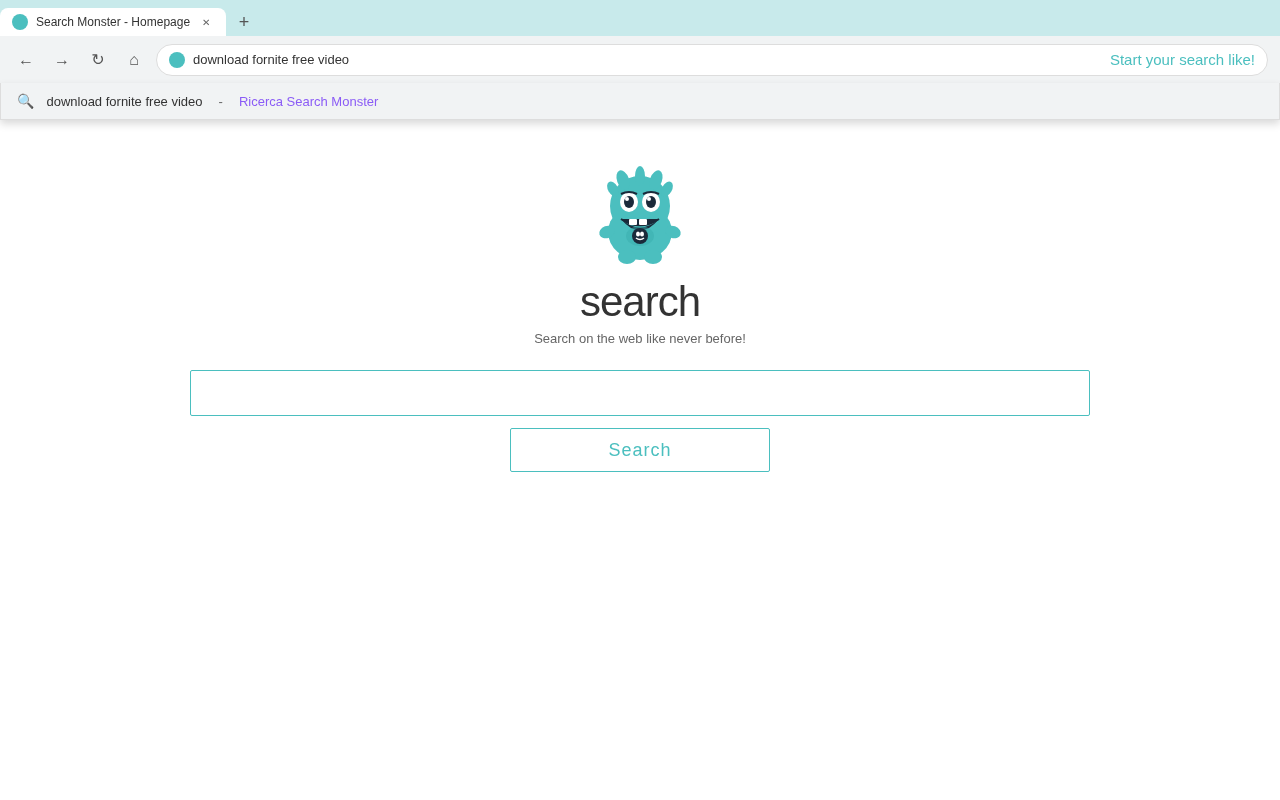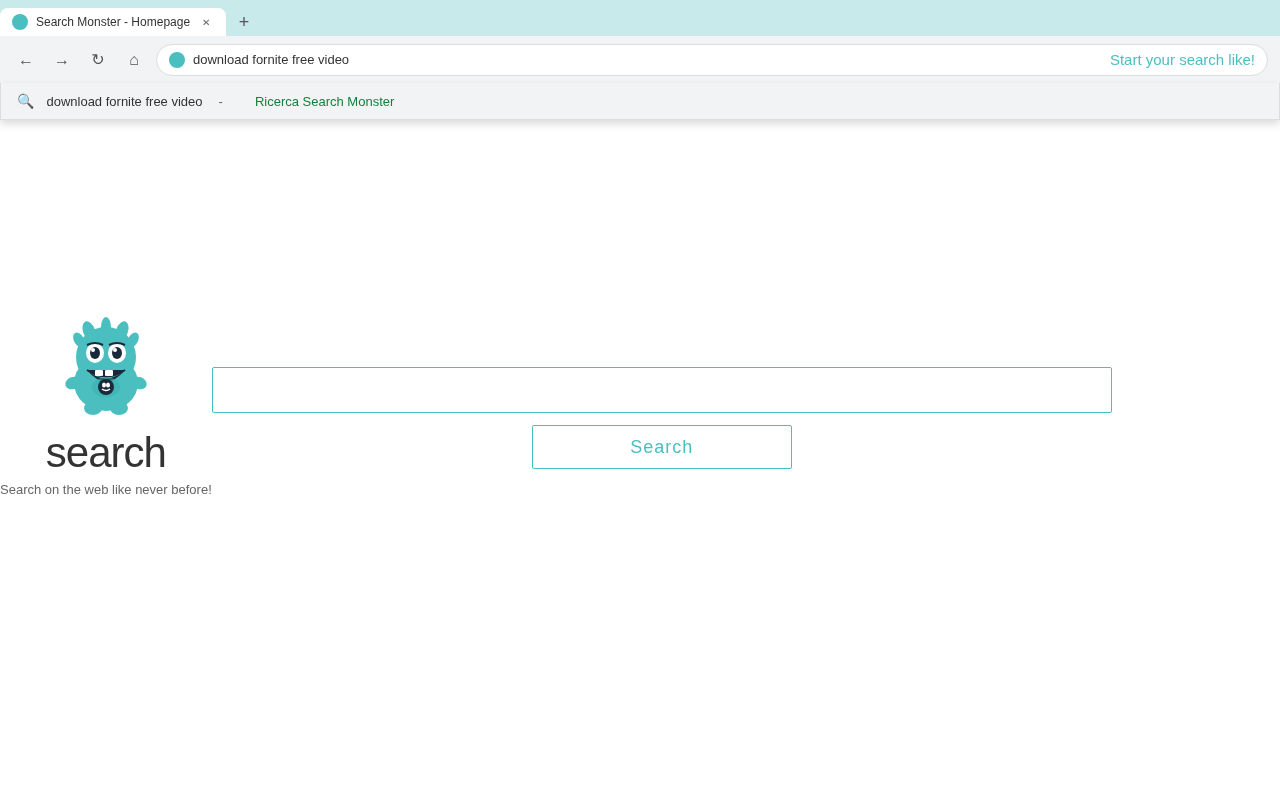--- a/index.html
+++ b/index.html
@@ -170,22 +170,21 @@
     .autocomplete-text {
       color: #333;
     }
 
     .autocomplete-separator {
       color: #666;
       margin: 0 4px;
     }
 
     .autocomplete-source {
-      color: #15803d;
-      margin-left: 16px;
+      color: #8b5cf6;
     }
 
     
     .sidebar-partial {
       position: absolute;
       left: 0;
       top: 84px;
       width: 115px;
       height: 716px;
       background: #4bbfbf;
@@ -193,20 +192,21 @@
     }
 
     .sidebar-logo {
       padding: 16px 12px;
     }
 
     
     .main-content {
       flex: 1;
       display: flex;
+      flex-direction: column;
       align-items: center;
       justify-content: flex-start;
       padding-top: 80px;
       background: #fff;
       position: relative;
     }
 
     
     .monster-container {
       display: flex;

